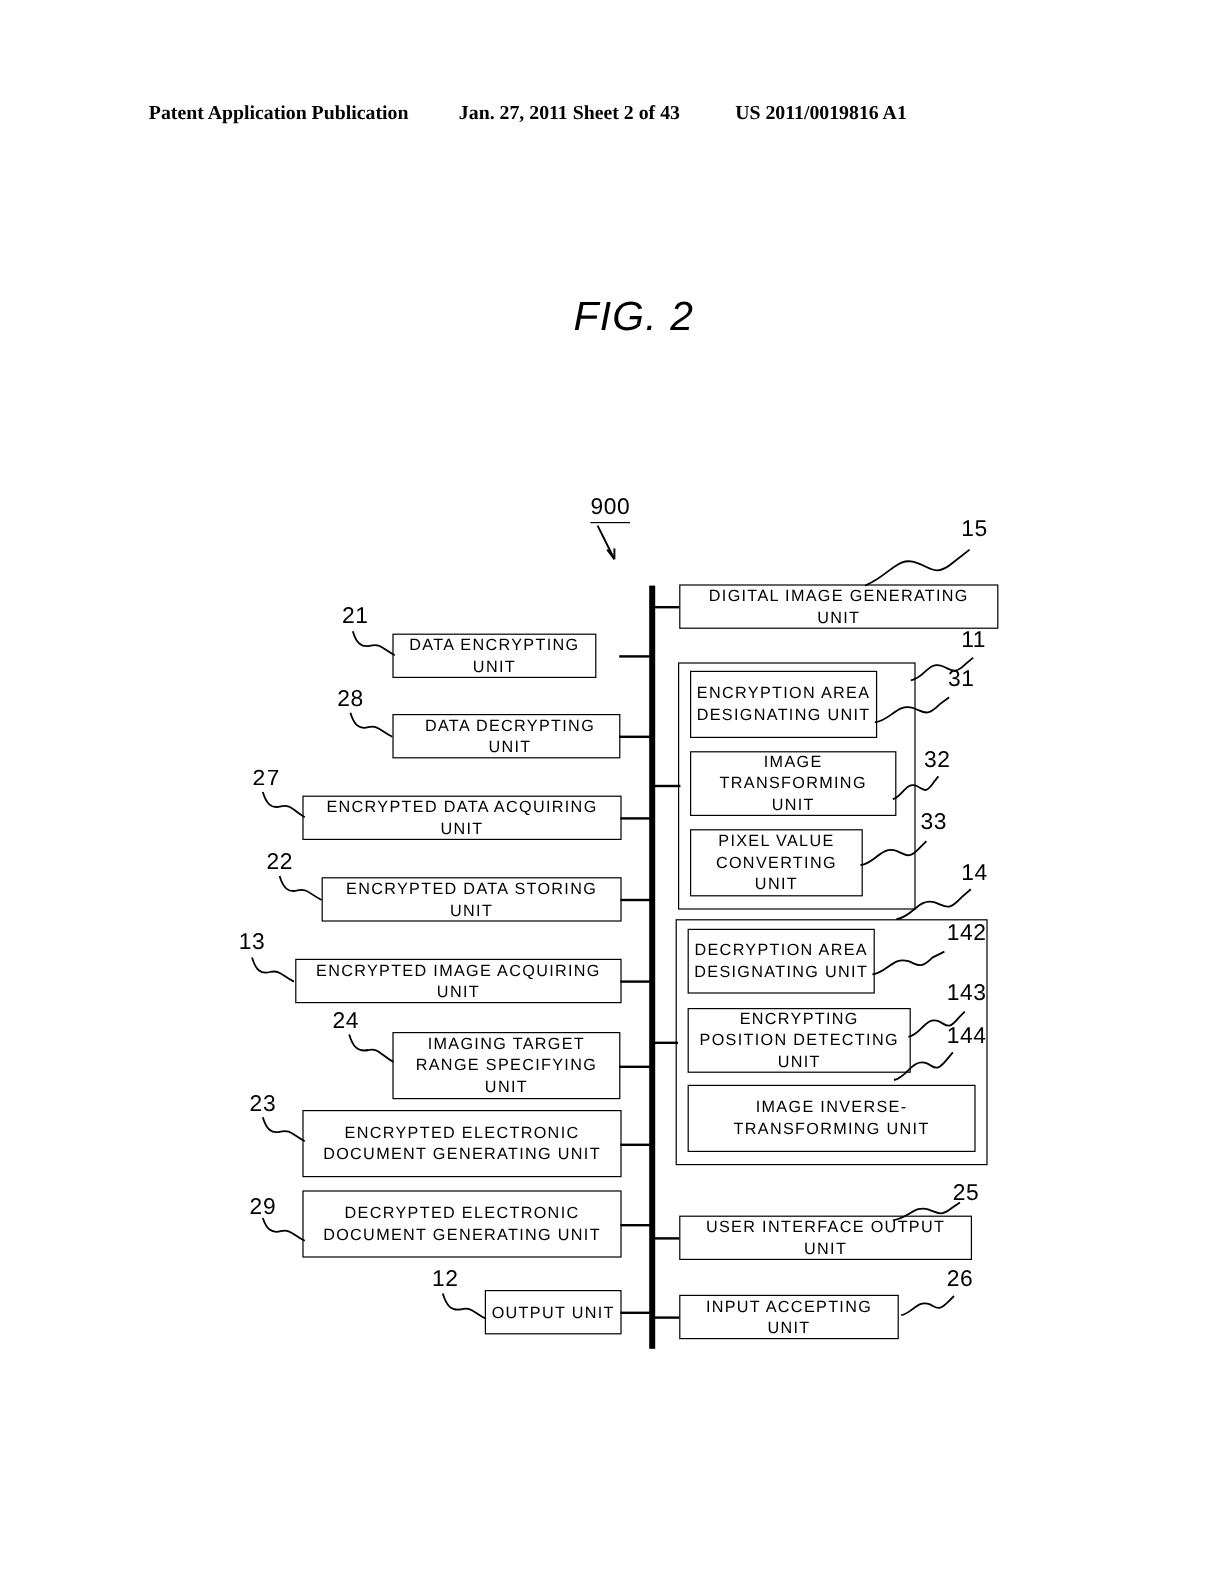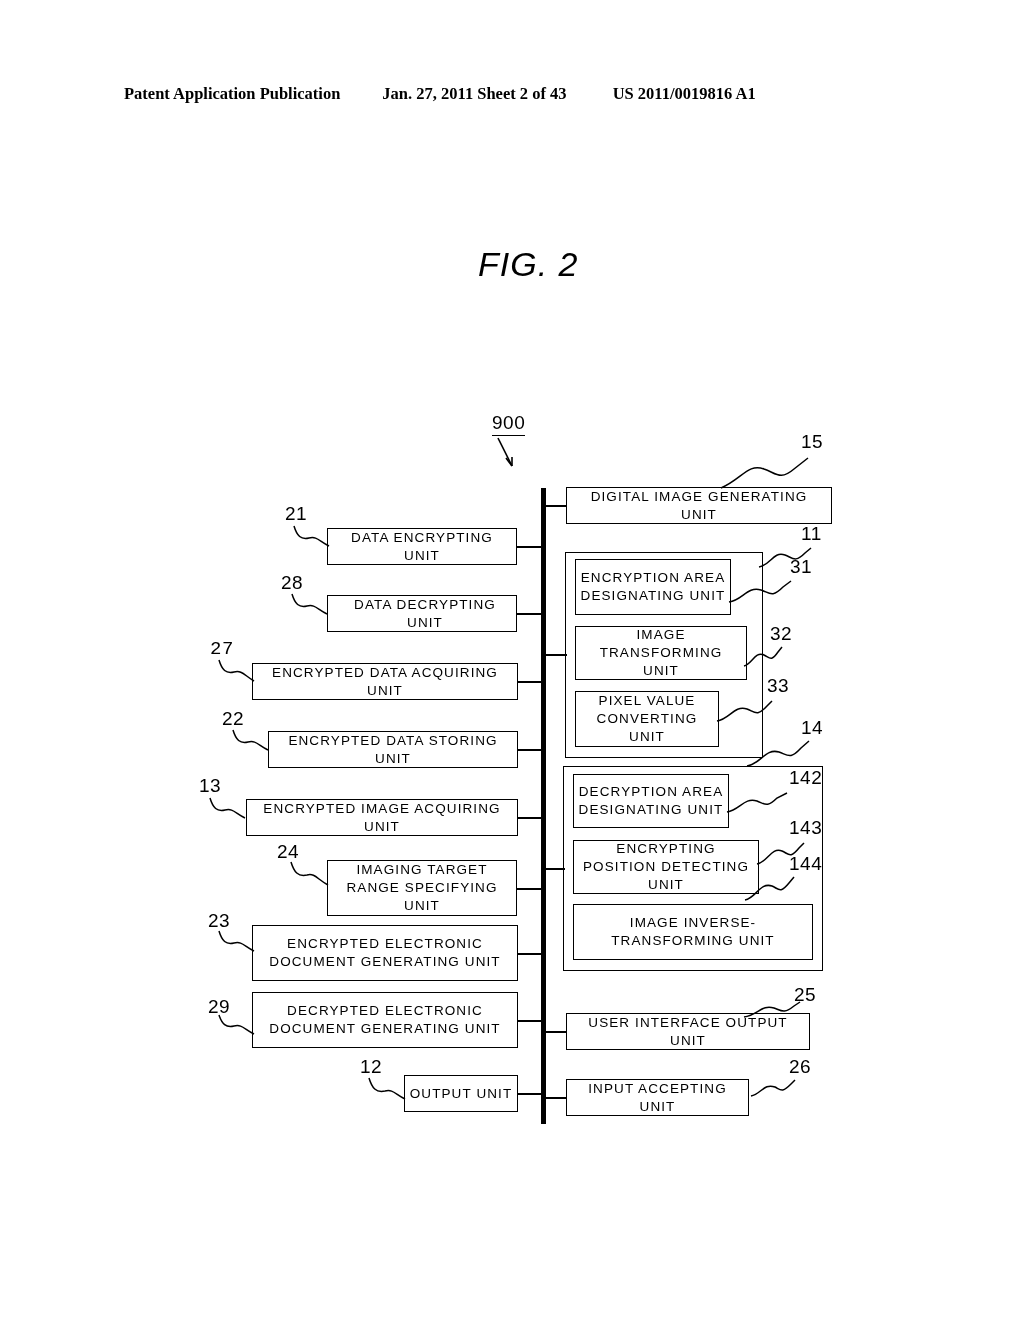--- a/index.html
+++ b/index.html
@@ -208,21 +208,21 @@
     <path d="M 2,17 C 16,15 20,4 32,8 C 40,11 42,14 52,6 L 58,2" stroke="#000" stroke-width="1.5" fill="none"></path>
   </svg>
 
   <div class="stub" style="left:545px; top:1097px; width:22px;"></div>
   <div class="ubox" style="left:566px; top:1079px; width:183px; height:37px;text-align:center;">INPUT ACCEPTING UNIT</div>
   <div class="ref" style="left:789px; top:1056px;text-align:center;">26</div>
   <svg class="leader" style="left:749px; top:1078px; width:50px; height:24px;">
     <path d="M 2,18 C 12,16 15,5 26,9 C 32,12 33,15 42,6 L 46,2" stroke="#000" stroke-width="1.5" fill="none"></path>
   </svg>
 
-  <div class="ubox" style="left:327px; top:528px; width:190px; height:37px;">DATA ENCRYPTING UNIT</div>
+  <div class="ubox" style="left:327px; top:528px; width:170px; height:37px;">DATA ENCRYPTING UNIT</div>
   <div class="stub" style="left:516px; top:546px; width:27px;"></div>
   <div class="ref" style="left:285px; top:503px;">21</div>
   <svg class="leader" style="left:291px; top:524px; width:42px; height:28px;">
     <path d="M 3,2 C 6,12 10,16 18,14 C 26,12 28,17 38,22" stroke="#000" stroke-width="1.5" fill="none"></path>
   </svg>
 
   <div class="ubox" style="left:327px; top:595px; width:190px; height:37px;padding-left:10px;">DATA DECRYPTING UNIT</div>
   <div class="stub" style="left:516px; top:613px; width:27px;"></div>
   <div class="ref" style="left:281px; top:572px;">28</div>
   <svg class="leader" style="left:289px; top:592px; width:42px; height:28px;">

